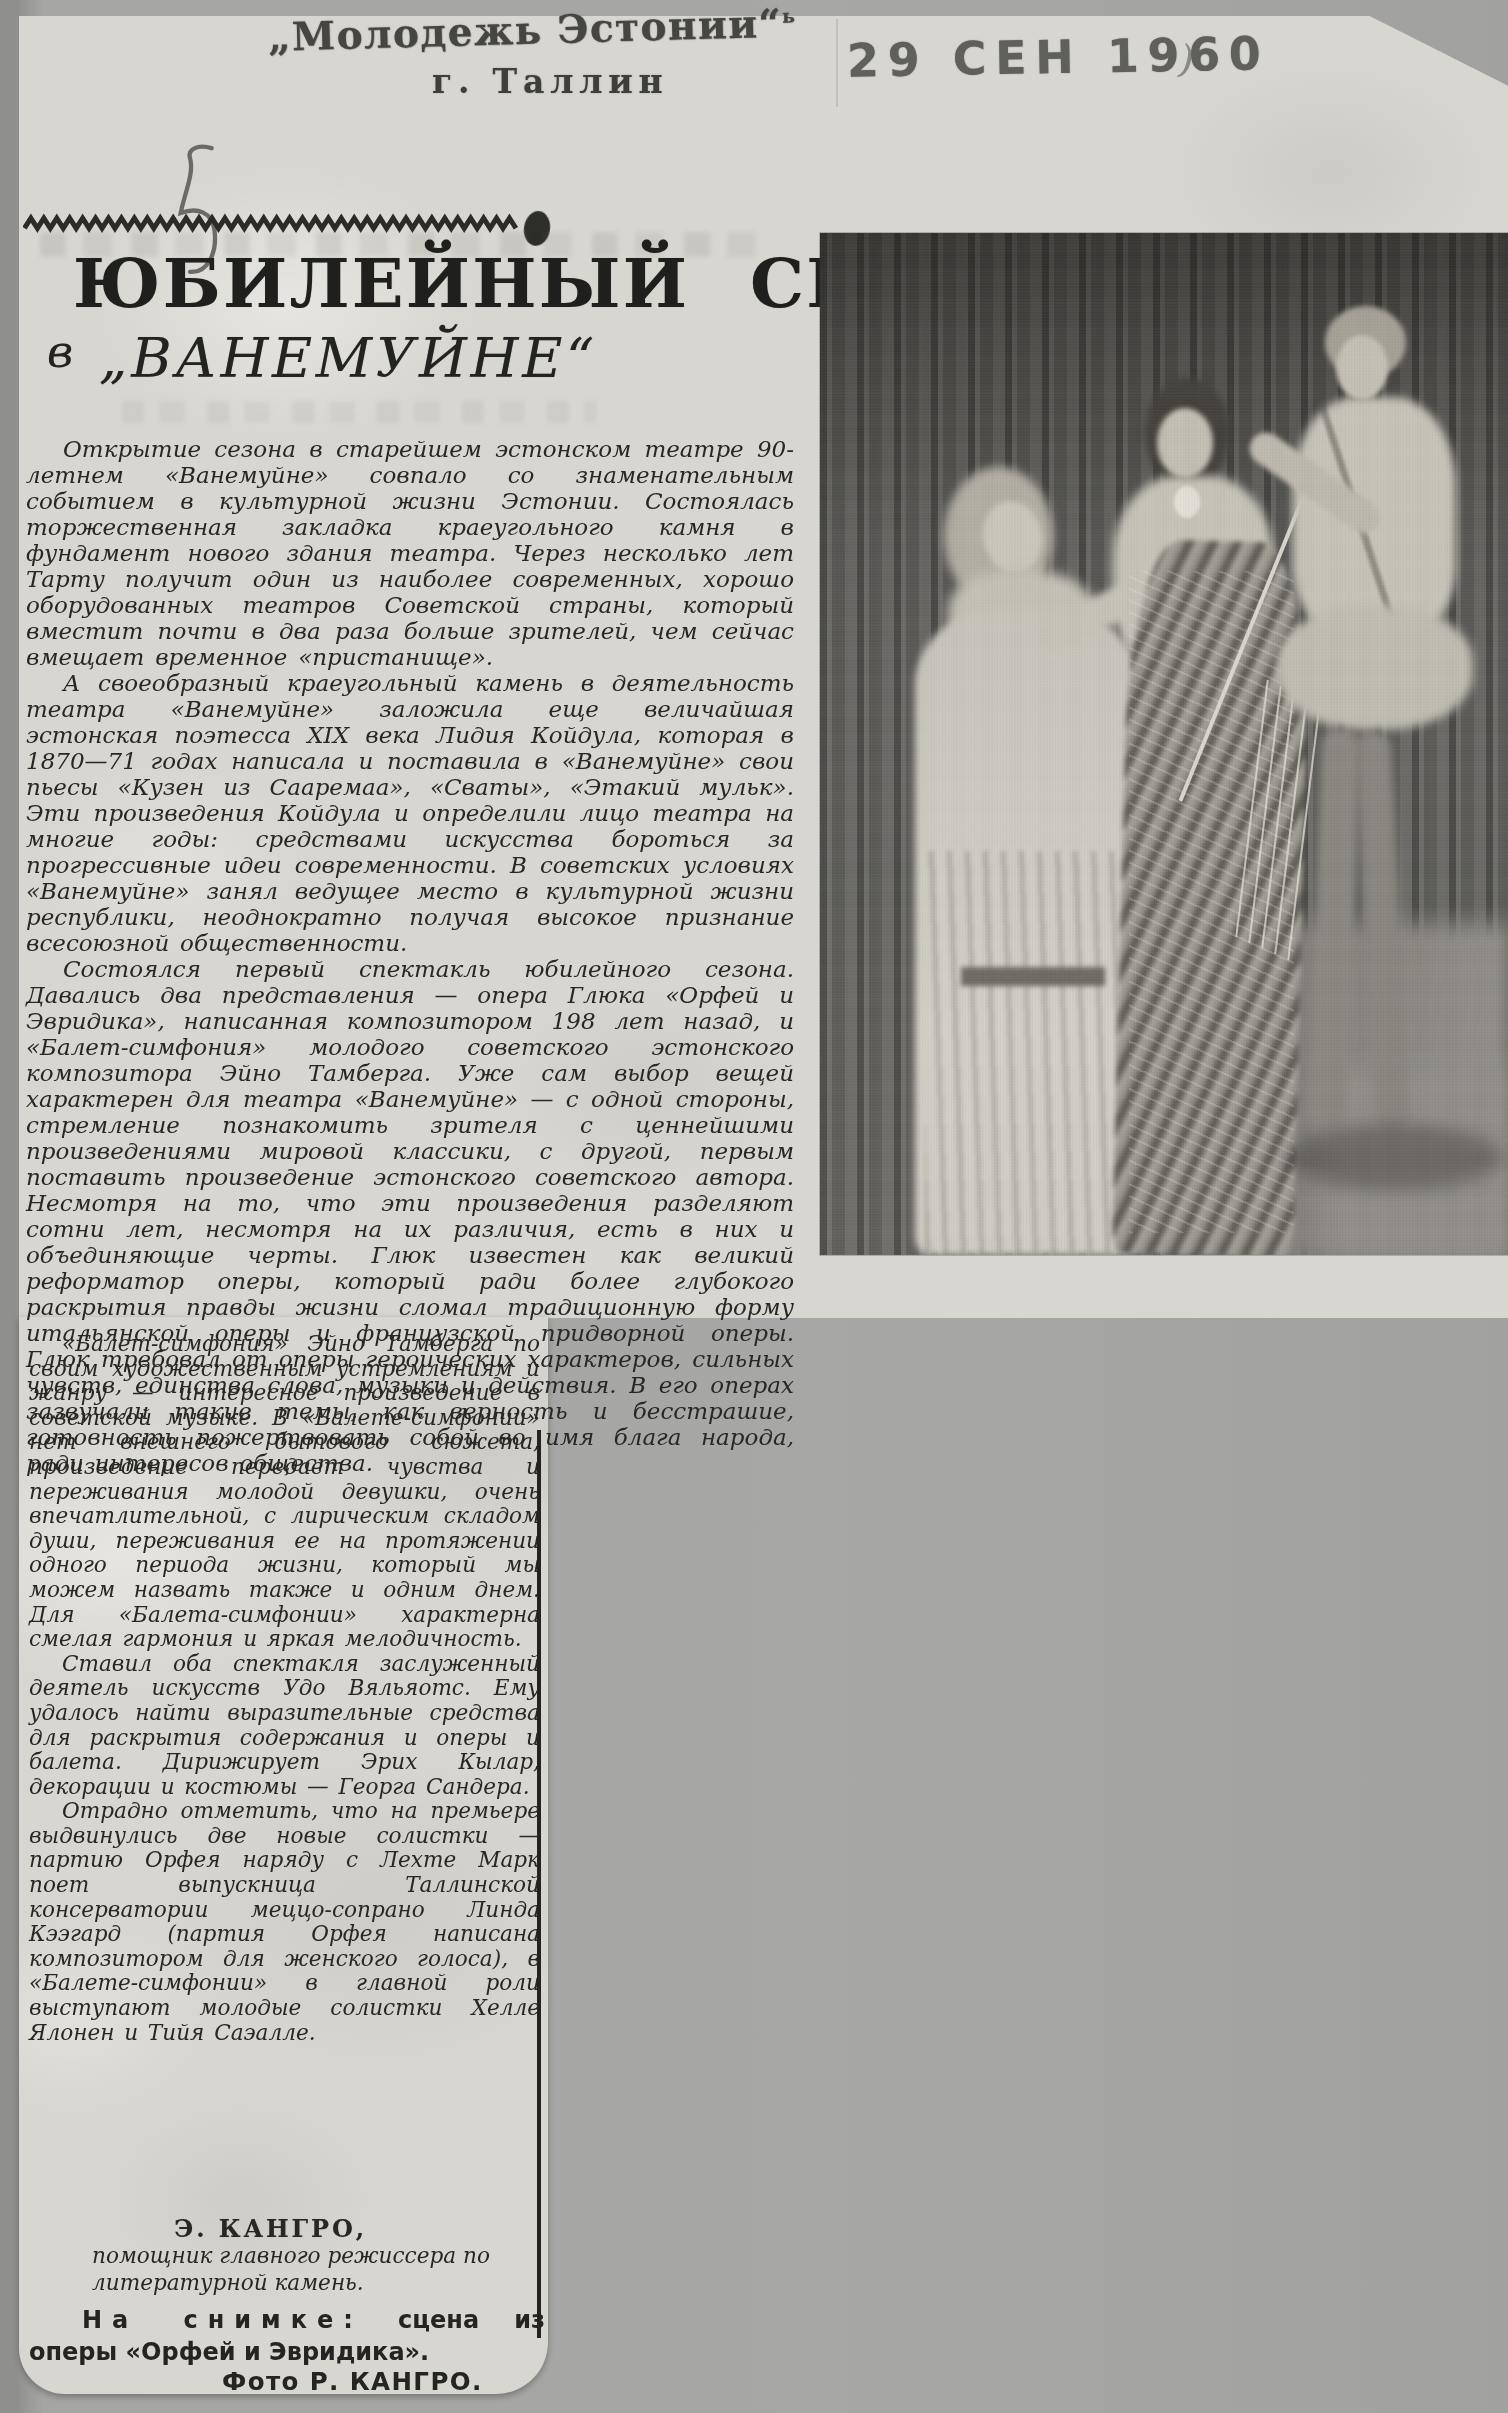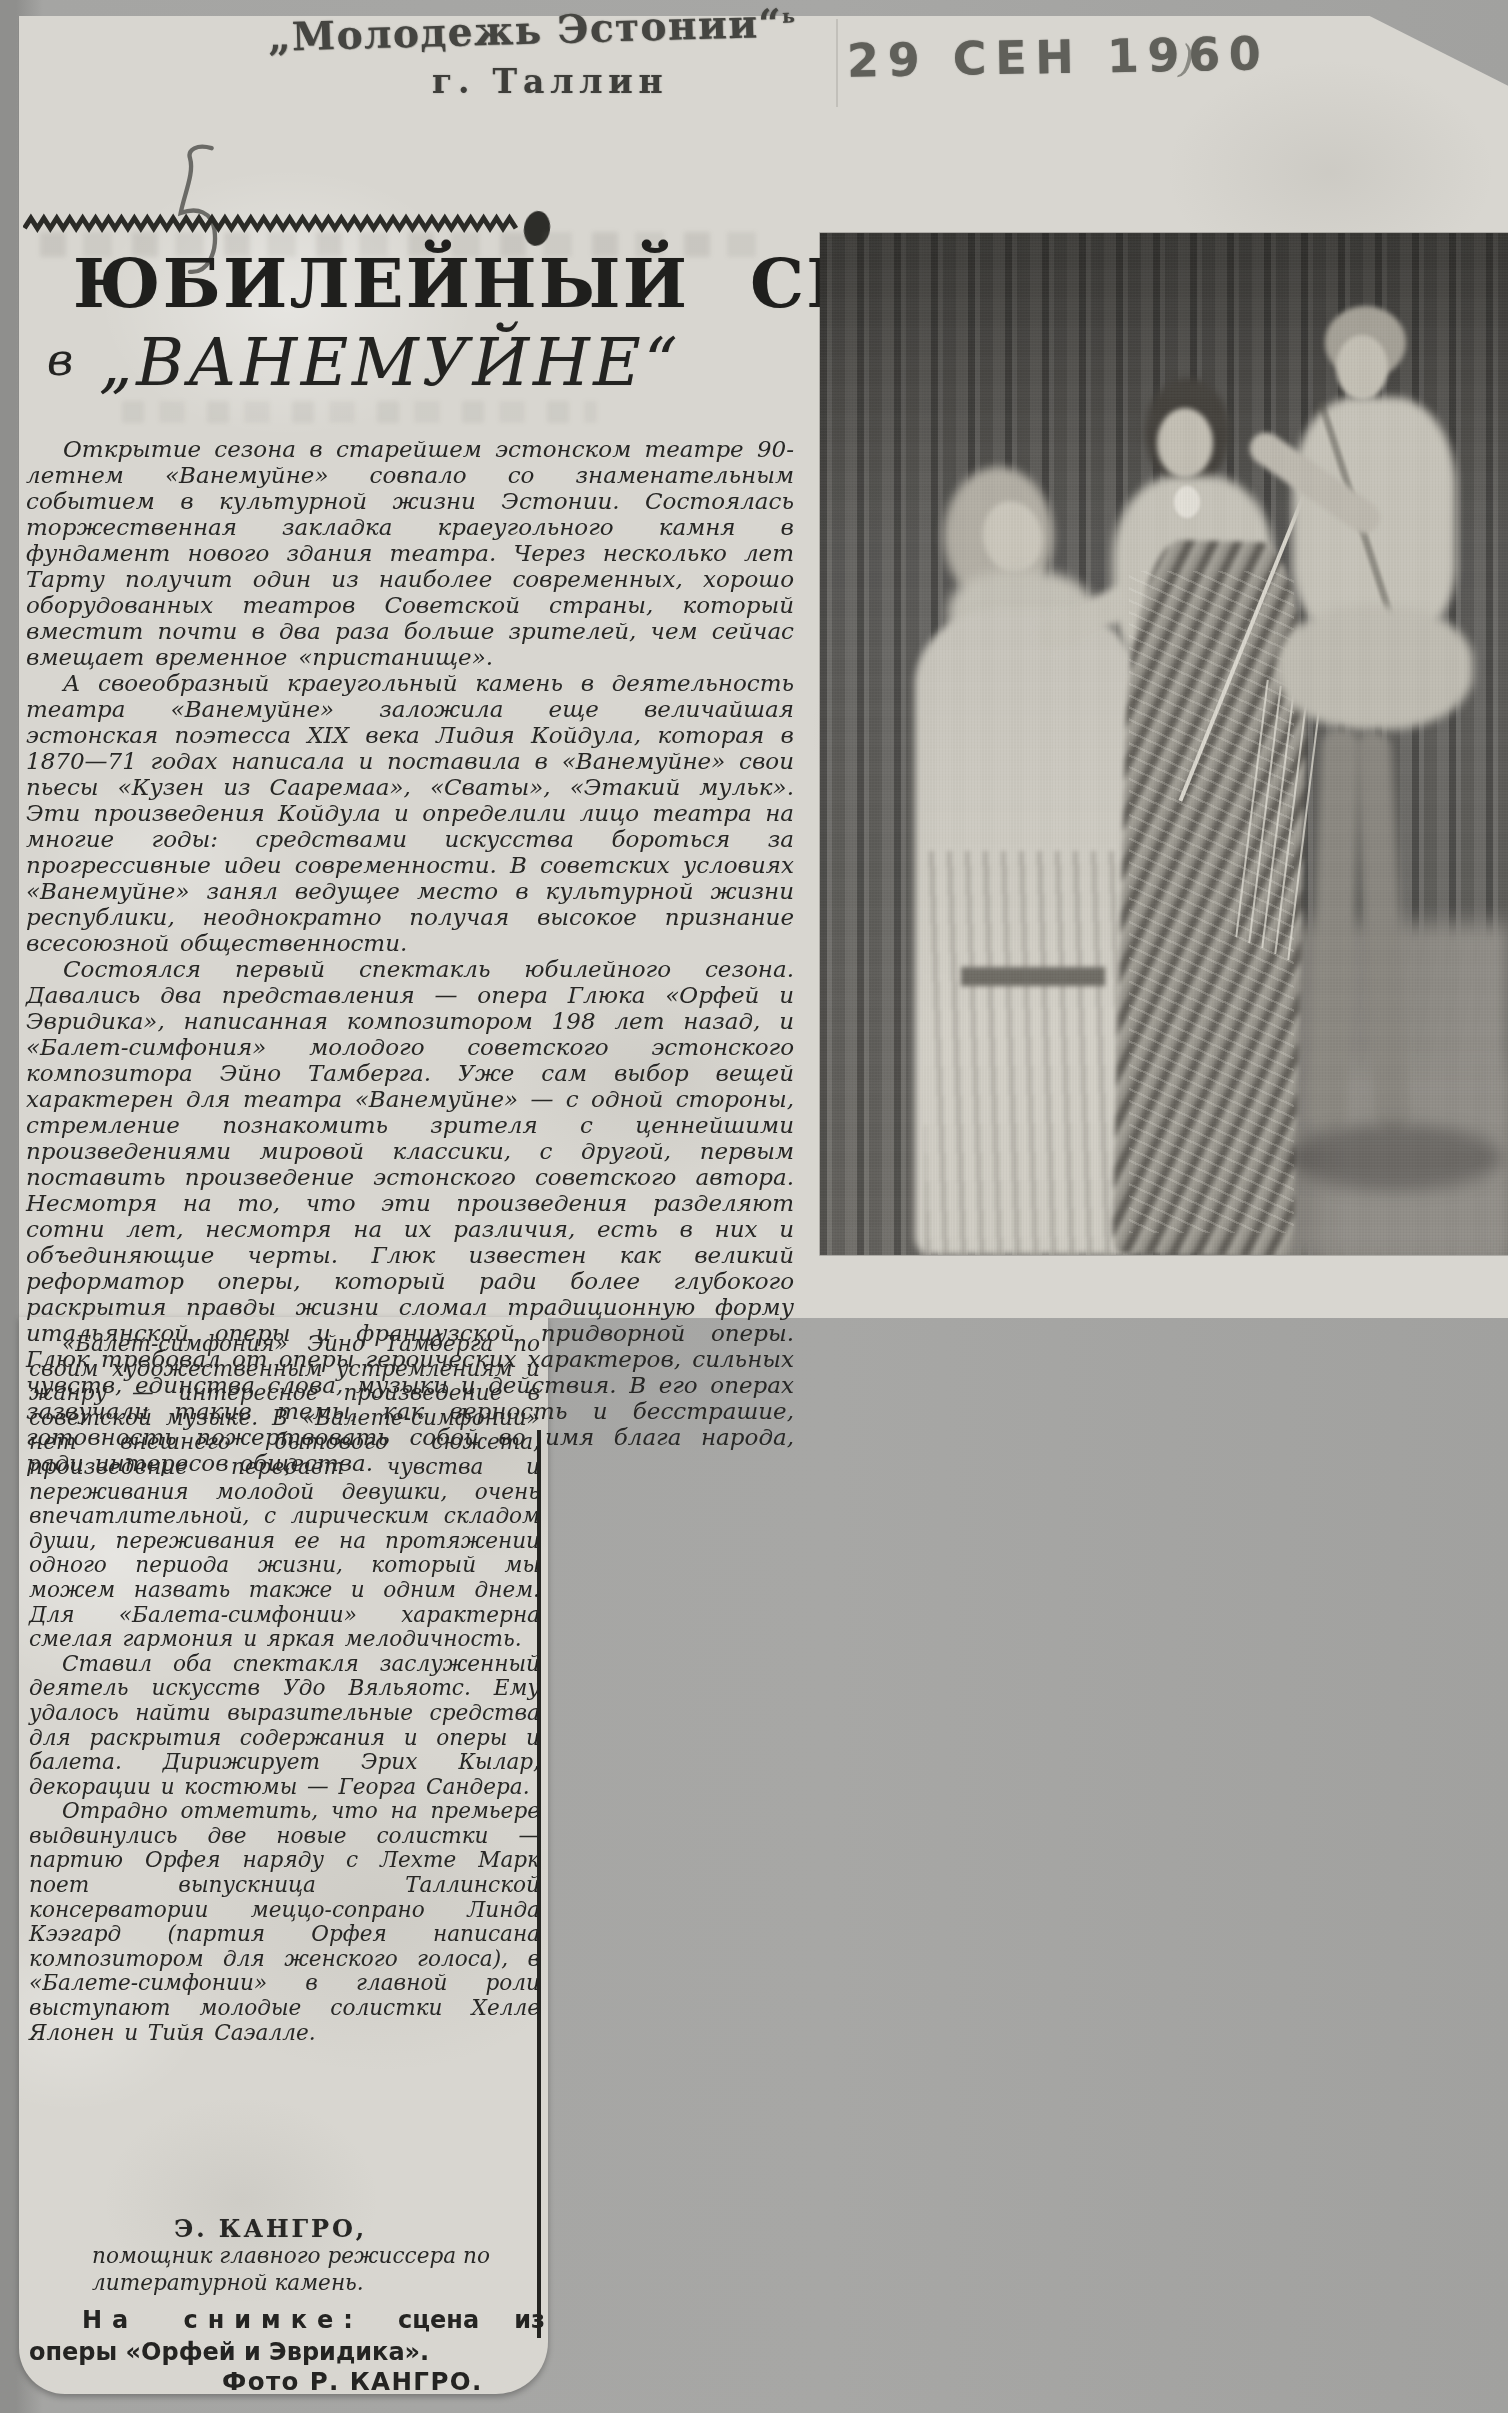--- a/index.html
+++ b/index.html
@@ -39,21 +39,21 @@
   .ghost{position:absolute;filter:blur(2.9px);opacity:.8;}
   .ghost1{left:40px;top:232px;width:726px;height:24.5px;
         background:repeating-linear-gradient(90deg, rgba(122,120,112,.20) 0 26px, transparent 26px 43px, rgba(122,120,112,.15) 43px 72px, transparent 72px 92px);}
   .ghost2{left:122px;top:401px;width:475px;height:21.6px;
         background:repeating-linear-gradient(90deg, rgba(122,120,112,.14) 0 21.6px, transparent 21.6px 37px, rgba(122,120,112,.11) 37px 63px, transparent 63px 85px);}
 
   .title1{position:absolute;left:73px;top:243px;width:723px;
         font-weight:bold;font-size:68px;letter-spacing:2.2px;word-spacing:35px;color:#1f1f1d;white-space:nowrap;}
   .title2{position:absolute;left:47px;top:325px;width:748px;font-style:italic;color:#232321;white-space:nowrap;}
   .title2 .prefix{font-size:45px;letter-spacing:1.4px;vertical-align:10px;margin-right:24.5px;}
-  .title2 .main{font-size:65px;letter-spacing:3.6px;text-align:right;}
+  .title2 .main{font-size:55px;letter-spacing:3.6px;text-align:right;}
 
   .col-wide{position:absolute;left:26px;top:436px;width:768px;
         font-style:italic;font-size:23px;line-height:26px;text-align:justify;word-spacing:3.6px;color:#272725;}
   .col-wide p{margin:0;text-indent:37px;}
   .col-narrow{position:absolute;left:29px;top:1332px;width:511px;
         font-style:italic;font-size:21.6px;line-height:24.6px;text-align:justify;word-spacing:2.9px;color:#272725;}
   .col-narrow p{margin:0;text-indent:33px;}
 
   .signature{position:absolute;left:29px;top:2214px;width:338px;text-align:right;
         font-style:normal;font-weight:600;font-size:24px;letter-spacing:2.9px;color:#272725;}

